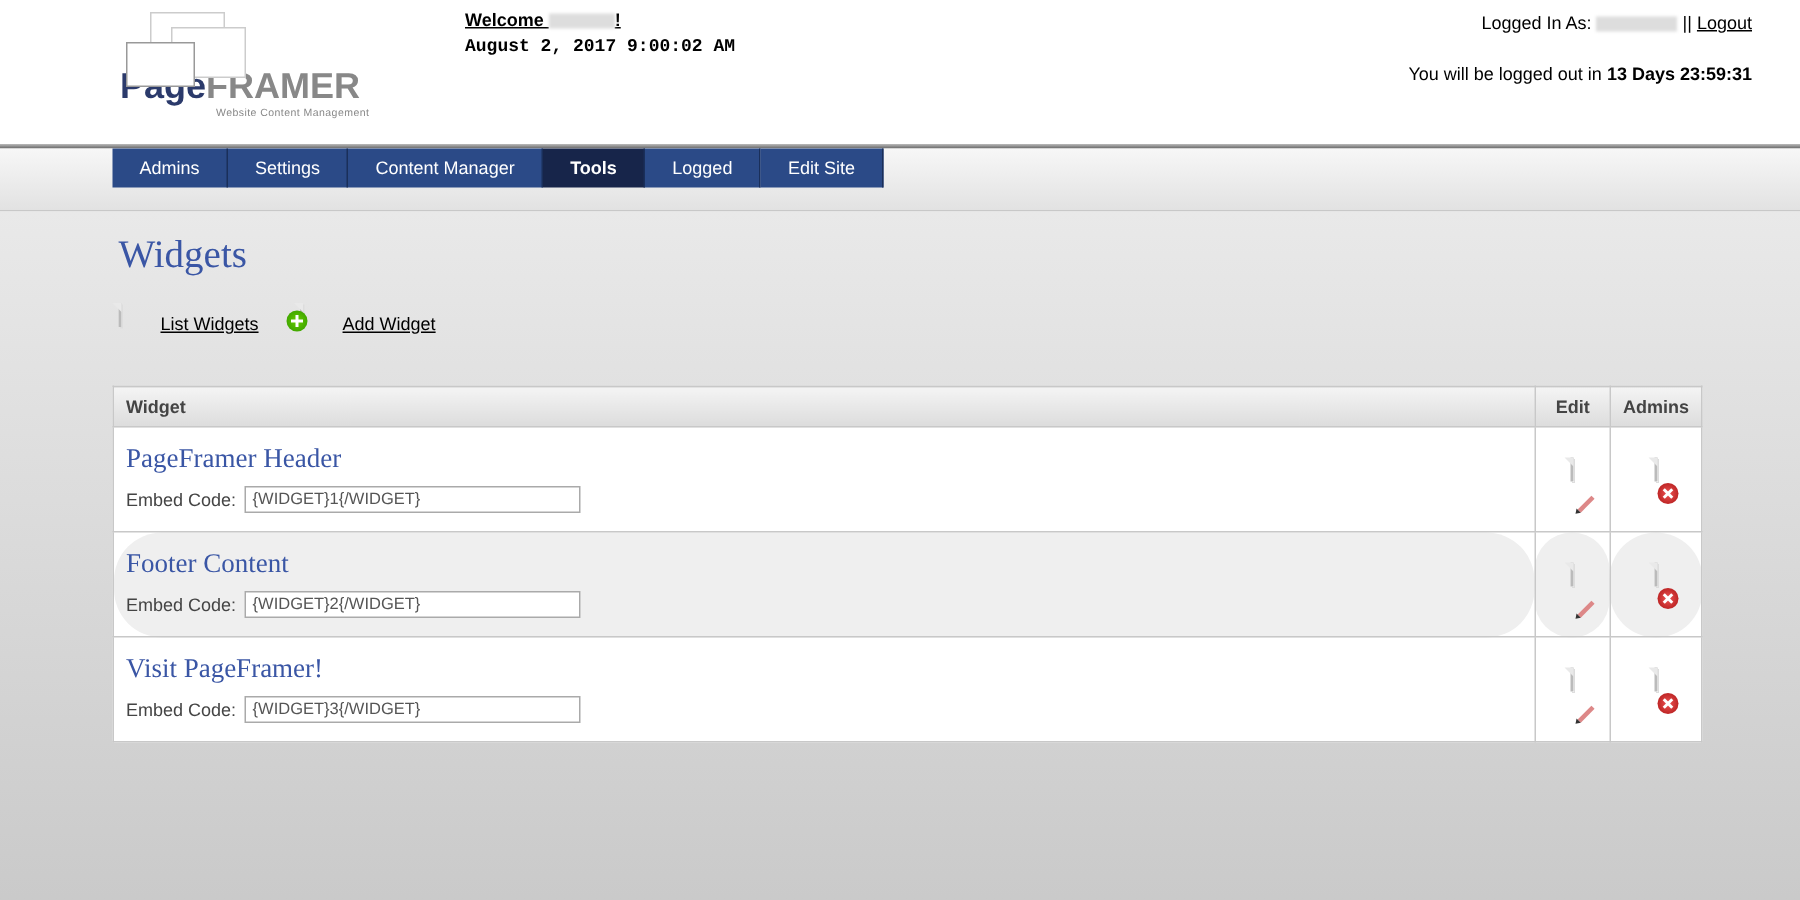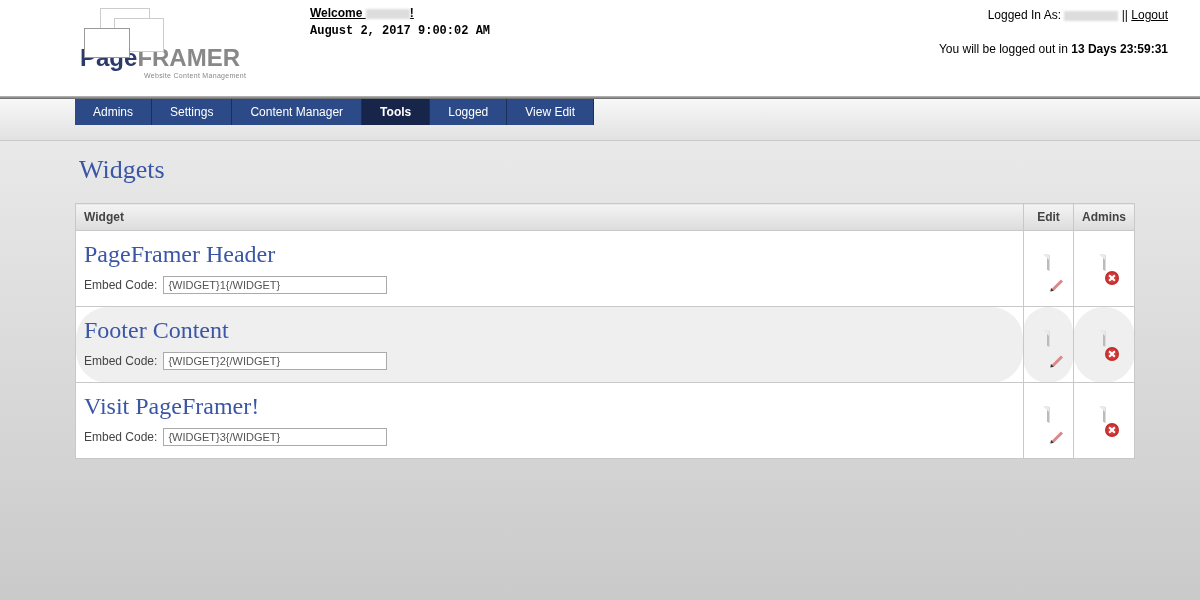--- a/index.html
+++ b/index.html
@@ -42,21 +42,21 @@
     .doc-lines { position: absolute; left: 3px; top: 8px; right: 3px; }
     .doc-lines span { display: block; height: 1px; background: #ccc; margin-bottom: 3px; }
     .plus-badge { position: absolute; right: -4px; bottom: -4px; width: 14px; height: 14px; background: radial-gradient(#6c0, #390); border-radius: 50%; }
     .plus-badge::before { content: ''; position: absolute; left: 3px; top: 6px; width: 8px; height: 2px; background: #fff; }
     .plus-badge::after { content: ''; position: absolute; left: 6px; top: 3px; width: 2px; height: 8px; background: #fff; }
     .table { width: 100%; border: 1px solid #c8c8c8; background: #fff; border-collapse: collapse; }
     .table th { background: linear-gradient(#f4f4f4, #dcdcdc); text-align: left; font-size: 12px; font-weight: bold; color: #444; padding: 6px 8px; border: 1px solid #c8c8c8; }
     .table th.tight { width: 50px; text-align: center; }
     .table td { padding: 10px 8px 12px; border: 1px solid #c8c8c8; vertical-align: top; }
     .table tr.alt td { background: #efefef; border-radius: 32px; }
-    .widget-name { color: #3a56a5; font-size: 24px; font-family: Georgia, serif; margin-bottom: 8px; cursor: pointer; }
+    .widget-name { color: #3a56a5; font-size: 18px; font-family: Georgia, serif; margin-bottom: 8px; cursor: pointer; }
     .embed-row { font-size: 12px; color: #444; display: flex; align-items: center; gap: 6px; }
     .embed-input { width: 224px; height: 18px; border: 1px solid #aaa; padding: 0 4px; font-size: 11px; color: #555; }
     .icon-cell { text-align: center; vertical-align: middle !important; }
     .icon-btn { display: inline-block; width: 22px; height: 26px; position: relative; cursor: pointer; }
     .pencil { position: absolute; right: -3px; bottom: -1px; width: 13px; height: 3px; background: #d88; transform: rotate(-45deg); transform-origin: right; }
     .pencil::after { content: ''; position: absolute; left: -3px; top: -1px; border-style: solid; border-width: 2.5px 3px 2.5px 0; border-color: transparent #333 transparent transparent; }
     .del-badge { position: absolute; right: -4px; bottom: -4px; width: 14px; height: 14px; background: radial-gradient(#e55, #a11); border-radius: 50%; }
     .del-badge::before, .del-badge::after { content: ''; position: absolute; left: 3px; top: 6px; width: 8px; height: 2px; background: #fff; }
     .del-badge::before { transform: rotate(45deg); }
     .del-badge::after { transform: rotate(-45deg); }
@@ -90,27 +90,45 @@
 
 <div class="divider"></div>
 
 <div class="navbar">
   <div class="nav-pad"></div>
   <div class="nav-item">Admins</div>
   <div class="nav-item">Settings</div>
   <div class="nav-item">Content Manager</div>
   <div class="nav-item active">Tools</div>
   <div class="nav-item">Logged</div>
-  <div class="nav-item">View Edit</div>
+  <div class="nav-item">Edit Site</div>
 </div>
 
 <div class="content-bg">
   <div class="content">
     <h1 class="page-title">Widgets</h1>
 
+    <div class="action-row">
+      <a class="action-link">
+        <span class="action-icon"><span class="doc-icon"><span class="doc-lines">
+                <span></span>
+                <span></span>
+                <span></span>
+              </span></span></span>
+        <span>List Widgets</span>
+      </a>
+      <a class="action-link">
+        <span class="action-icon"><span class="doc-icon"><span class="doc-lines">
+                <span></span>
+                <span></span>
+                <span></span>
+              </span><span class="plus-badge"></span></span></span>
+        <span>Add Widget</span>
+      </a>
+    </div>
 
     <table class="table">
       <thead>
         <tr>
           <th>Widget</th>
           <th class="tight">Edit</th>
           <th class="tight">Admins</th>
         </tr>
       </thead>
       <tbody>

